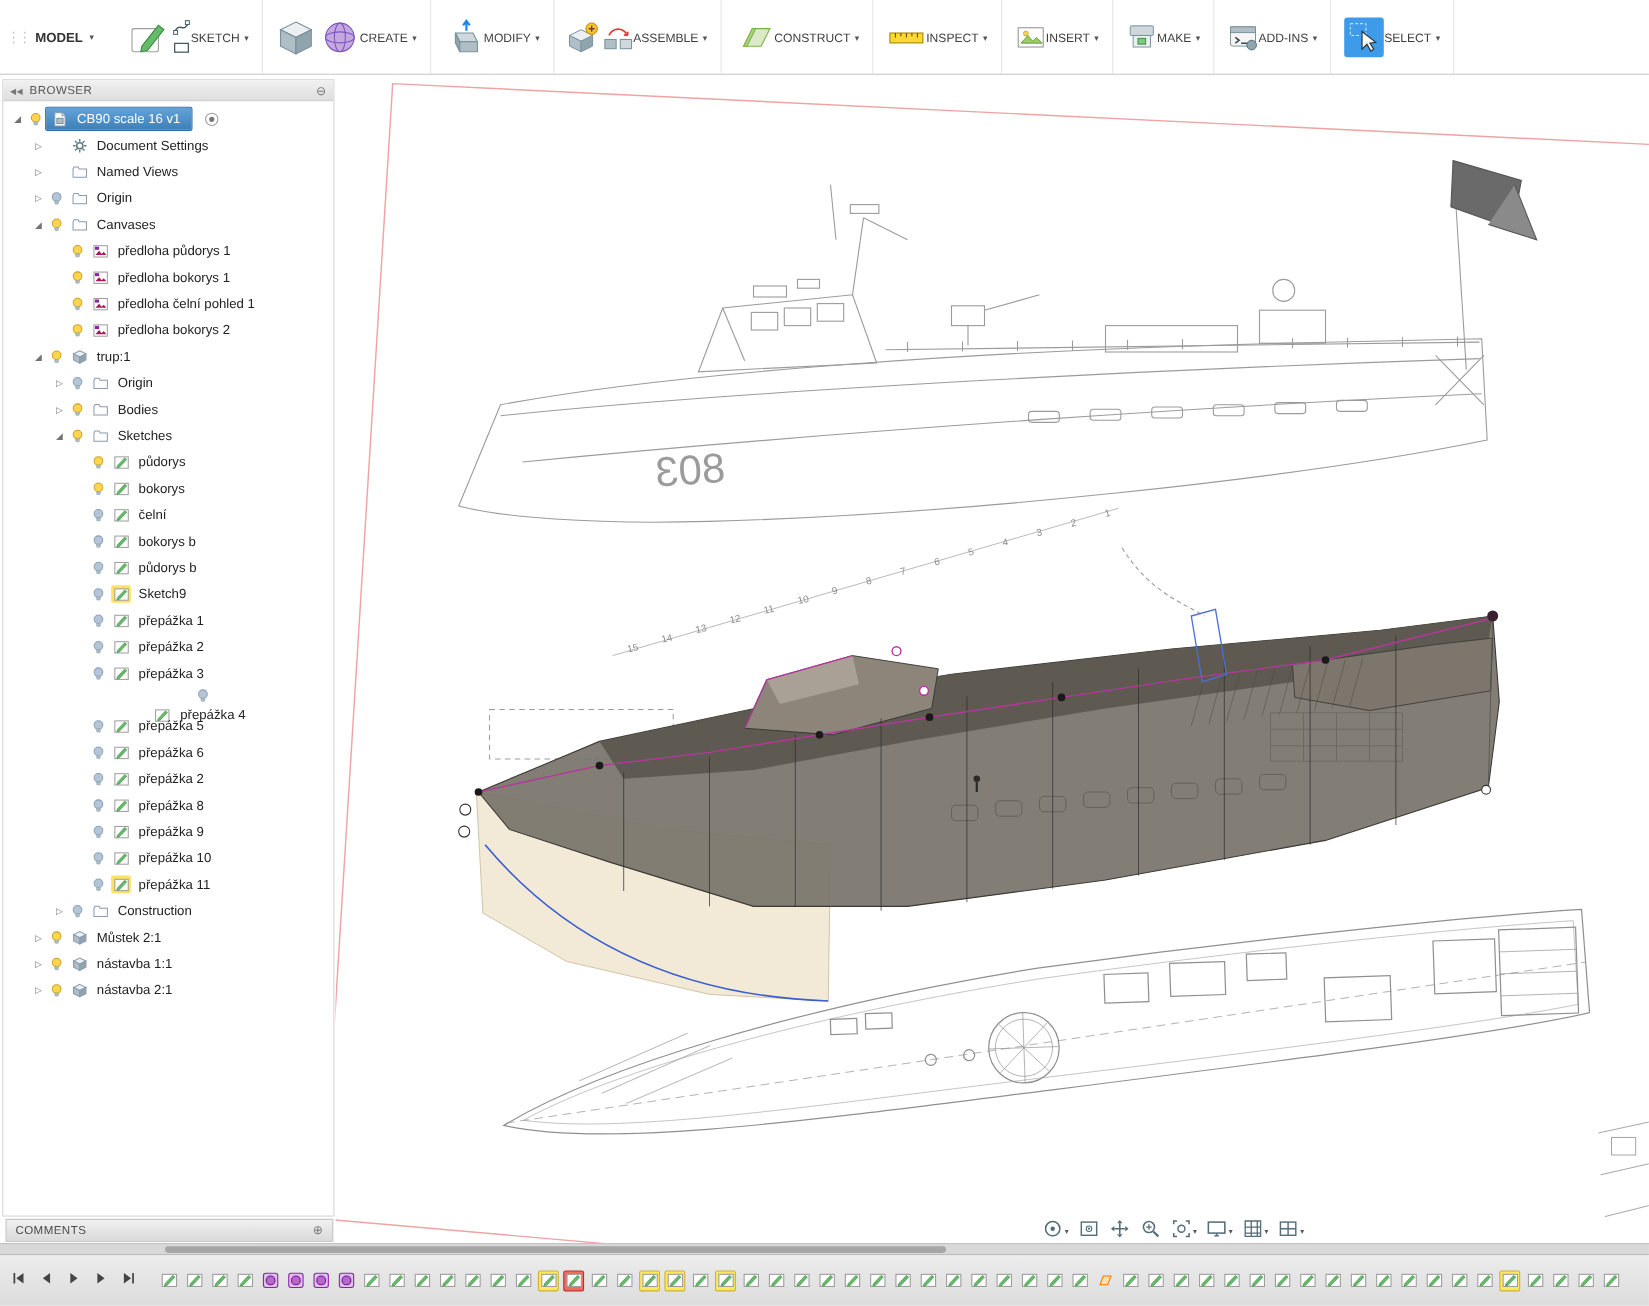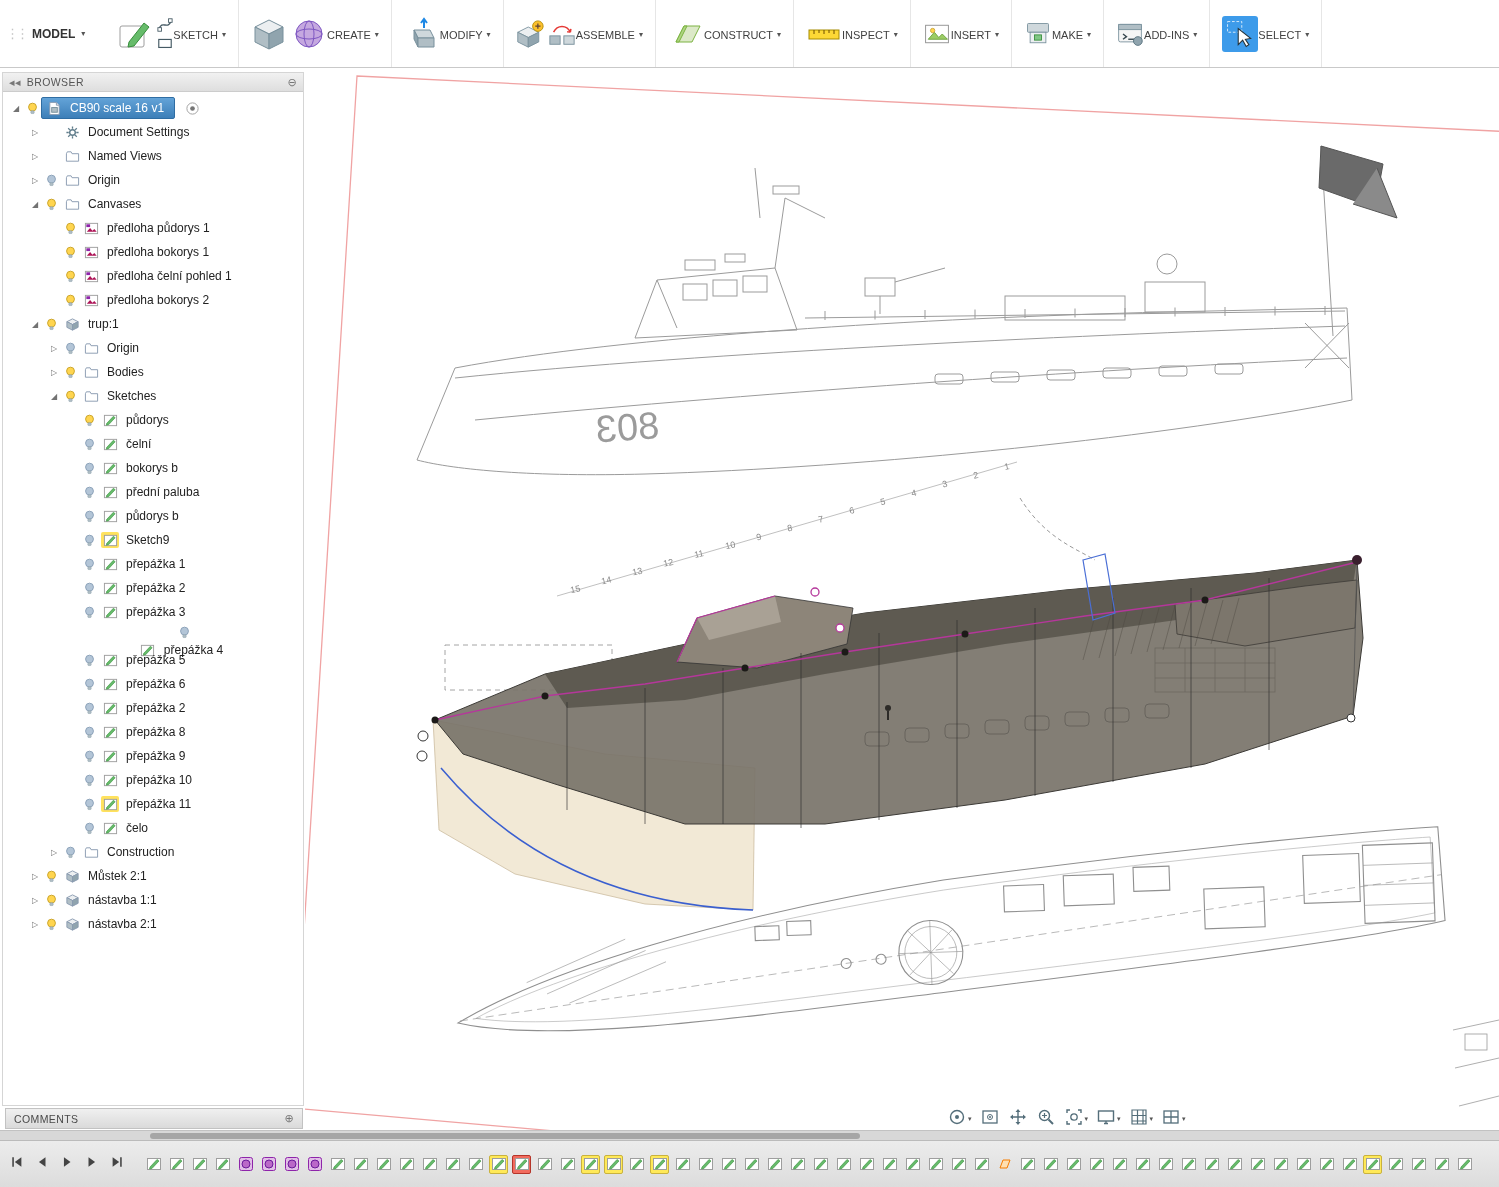--- a/index.html
+++ b/index.html
@@ -663,20 +663,38 @@
               <path d="M4 11 L11 3.5 l2 1.5 -7 7.5 -2.5 0.5z" fill="#66bb6a" stroke="#388e3c" stroke-width="0.6"></path>
             </svg>
           </span>
           <span class="tree-label">půdorys</span>
         </span>
       </div>
       <div class="tree-row" style="padding-left: 63px;">
         <span class="arrow"></span>
         <span class="bulb">
           <svg viewBox="0 0 16 16">
+            <circle cx="8" cy="6.5" r="4.2" fill="#ffd54f" stroke="#c9a227"></circle>
+            <rect x="6.2" y="10.4" width="3.6" height="3" rx="1" fill="#b0bec5" stroke="#90a4ae" stroke-width="0.6"></rect>
+          </svg>
+        </span>
+        <span class="pill">
+          <span class="node-icon">
+            <svg viewBox="0 0 16 16">
+              <rect x="1.5" y="2.5" width="13" height="11" fill="#fff" stroke="#9e9e9e"></rect>
+              <path d="M4 11 L11 3.5 l2 1.5 -7 7.5 -2.5 0.5z" fill="#66bb6a" stroke="#388e3c" stroke-width="0.6"></path>
+            </svg>
+          </span>
+          <span class="tree-label">bokorys</span>
+        </span>
+      </div>
+      <div class="tree-row" style="padding-left: 63px;">
+        <span class="arrow"></span>
+        <span class="bulb">
+          <svg viewBox="0 0 16 16">
             <circle cx="8" cy="6.5" r="4.2" fill="#b3c5d7" stroke="#8aa0b8"></circle>
             <rect x="6.2" y="10.4" width="3.6" height="3" rx="1" fill="#b0bec5" stroke="#90a4ae" stroke-width="0.6"></rect>
           </svg>
         </span>
         <span class="pill">
           <span class="node-icon">
             <svg viewBox="0 0 16 16">
               <rect x="1.5" y="2.5" width="13" height="11" fill="#fff" stroke="#9e9e9e"></rect>
               <path d="M4 11 L11 3.5 l2 1.5 -7 7.5 -2.5 0.5z" fill="#66bb6a" stroke="#388e3c" stroke-width="0.6"></path>
             </svg>
@@ -710,273 +728,237 @@
             <rect x="6.2" y="10.4" width="3.6" height="3" rx="1" fill="#b0bec5" stroke="#90a4ae" stroke-width="0.6"></rect>
           </svg>
         </span>
         <span class="pill">
           <span class="node-icon">
             <svg viewBox="0 0 16 16">
               <rect x="1.5" y="2.5" width="13" height="11" fill="#fff" stroke="#9e9e9e"></rect>
               <path d="M4 11 L11 3.5 l2 1.5 -7 7.5 -2.5 0.5z" fill="#66bb6a" stroke="#388e3c" stroke-width="0.6"></path>
             </svg>
           </span>
-          <span class="tree-label">přední paluba</span>
+          <span class="tree-label">půdorys b</span>
         </span>
       </div>
       <div class="tree-row" style="padding-left: 63px;">
         <span class="arrow"></span>
         <span class="bulb">
           <svg viewBox="0 0 16 16">
             <circle cx="8" cy="6.5" r="4.2" fill="#b3c5d7" stroke="#8aa0b8"></circle>
             <rect x="6.2" y="10.4" width="3.6" height="3" rx="1" fill="#b0bec5" stroke="#90a4ae" stroke-width="0.6"></rect>
           </svg>
         </span>
         <span class="pill">
-          <span class="node-icon">
-            <svg viewBox="0 0 16 16">
-              <rect x="1.5" y="2.5" width="13" height="11" fill="#fff" stroke="#9e9e9e"></rect>
-              <path d="M4 11 L11 3.5 l2 1.5 -7 7.5 -2.5 0.5z" fill="#66bb6a" stroke="#388e3c" stroke-width="0.6"></path>
-            </svg>
-          </span>
-          <span class="tree-label">půdorys b</span>
+          <span class="node-icon icon-hl">
+            <svg viewBox="0 0 16 16">
+              <rect x="1.5" y="2.5" width="13" height="11" fill="#fff" stroke="#9e9e9e"></rect>
+              <path d="M4 11 L11 3.5 l2 1.5 -7 7.5 -2.5 0.5z" fill="#66bb6a" stroke="#388e3c" stroke-width="0.6"></path>
+            </svg>
+          </span>
+          <span class="tree-label">Sketch9</span>
         </span>
       </div>
       <div class="tree-row" style="padding-left: 63px;">
         <span class="arrow"></span>
         <span class="bulb">
           <svg viewBox="0 0 16 16">
             <circle cx="8" cy="6.5" r="4.2" fill="#b3c5d7" stroke="#8aa0b8"></circle>
             <rect x="6.2" y="10.4" width="3.6" height="3" rx="1" fill="#b0bec5" stroke="#90a4ae" stroke-width="0.6"></rect>
           </svg>
         </span>
         <span class="pill">
+          <span class="node-icon">
+            <svg viewBox="0 0 16 16">
+              <rect x="1.5" y="2.5" width="13" height="11" fill="#fff" stroke="#9e9e9e"></rect>
+              <path d="M4 11 L11 3.5 l2 1.5 -7 7.5 -2.5 0.5z" fill="#66bb6a" stroke="#388e3c" stroke-width="0.6"></path>
+            </svg>
+          </span>
+          <span class="tree-label">přepážka 1</span>
+        </span>
+      </div>
+      <div class="tree-row" style="padding-left: 63px; align-items: center;">
+        <span class="arrow"></span>
+        <span class="bulb">
+          <svg viewBox="0 0 16 16">
+            <circle cx="8" cy="6.5" r="4.2" fill="#b3c5d7" stroke="#8aa0b8"></circle>
+            <rect x="6.2" y="10.4" width="3.6" height="3" rx="1" fill="#b0bec5" stroke="#90a4ae" stroke-width="0.6"></rect>
+          </svg>
+        </span>
+        <span class="pill">
+          <span class="node-icon">
+            <svg viewBox="0 0 16 16">
+              <rect x="1.5" y="2.5" width="13" height="11" fill="#fff" stroke="#9e9e9e"></rect>
+              <path d="M4 11 L11 3.5 l2 1.5 -7 7.5 -2.5 0.5z" fill="#66bb6a" stroke="#388e3c" stroke-width="0.6"></path>
+            </svg>
+          </span>
+          <span class="tree-label">přepážka 2</span>
+        </span>
+      </div>
+      <div class="tree-row" style="padding-left: 63px;">
+        <span class="arrow"></span>
+        <span class="bulb">
+          <svg viewBox="0 0 16 16">
+            <circle cx="8" cy="6.5" r="4.2" fill="#b3c5d7" stroke="#8aa0b8"></circle>
+            <rect x="6.2" y="10.4" width="3.6" height="3" rx="1" fill="#b0bec5" stroke="#90a4ae" stroke-width="0.6"></rect>
+          </svg>
+        </span>
+        <span class="pill">
+          <span class="node-icon">
+            <svg viewBox="0 0 16 16">
+              <rect x="1.5" y="2.5" width="13" height="11" fill="#fff" stroke="#9e9e9e"></rect>
+              <path d="M4 11 L11 3.5 l2 1.5 -7 7.5 -2.5 0.5z" fill="#66bb6a" stroke="#388e3c" stroke-width="0.6"></path>
+            </svg>
+          </span>
+          <span class="tree-label">přepážka 3</span>
+        </span>
+      </div>
+      <div class="tree-row" style="padding-left: 63px; flex-direction: column;">
+        <span class="arrow"></span>
+        <span class="bulb">
+          <svg viewBox="0 0 16 16">
+            <circle cx="8" cy="6.5" r="4.2" fill="#b3c5d7" stroke="#8aa0b8"></circle>
+            <rect x="6.2" y="10.4" width="3.6" height="3" rx="1" fill="#b0bec5" stroke="#90a4ae" stroke-width="0.6"></rect>
+          </svg>
+        </span>
+        <span class="pill">
+          <span class="node-icon">
+            <svg viewBox="0 0 16 16">
+              <rect x="1.5" y="2.5" width="13" height="11" fill="#fff" stroke="#9e9e9e"></rect>
+              <path d="M4 11 L11 3.5 l2 1.5 -7 7.5 -2.5 0.5z" fill="#66bb6a" stroke="#388e3c" stroke-width="0.6"></path>
+            </svg>
+          </span>
+          <span class="tree-label">přepážka 4</span>
+        </span>
+      </div>
+      <div class="tree-row" style="padding-left: 63px;">
+        <span class="arrow"></span>
+        <span class="bulb">
+          <svg viewBox="0 0 16 16">
+            <circle cx="8" cy="6.5" r="4.2" fill="#b3c5d7" stroke="#8aa0b8"></circle>
+            <rect x="6.2" y="10.4" width="3.6" height="3" rx="1" fill="#b0bec5" stroke="#90a4ae" stroke-width="0.6"></rect>
+          </svg>
+        </span>
+        <span class="pill">
+          <span class="node-icon">
+            <svg viewBox="0 0 16 16">
+              <rect x="1.5" y="2.5" width="13" height="11" fill="#fff" stroke="#9e9e9e"></rect>
+              <path d="M4 11 L11 3.5 l2 1.5 -7 7.5 -2.5 0.5z" fill="#66bb6a" stroke="#388e3c" stroke-width="0.6"></path>
+            </svg>
+          </span>
+          <span class="tree-label">přepážka 5</span>
+        </span>
+      </div>
+      <div class="tree-row" style="padding-left: 63px;">
+        <span class="arrow"></span>
+        <span class="bulb">
+          <svg viewBox="0 0 16 16">
+            <circle cx="8" cy="6.5" r="4.2" fill="#b3c5d7" stroke="#8aa0b8"></circle>
+            <rect x="6.2" y="10.4" width="3.6" height="3" rx="1" fill="#b0bec5" stroke="#90a4ae" stroke-width="0.6"></rect>
+          </svg>
+        </span>
+        <span class="pill">
+          <span class="node-icon">
+            <svg viewBox="0 0 16 16">
+              <rect x="1.5" y="2.5" width="13" height="11" fill="#fff" stroke="#9e9e9e"></rect>
+              <path d="M4 11 L11 3.5 l2 1.5 -7 7.5 -2.5 0.5z" fill="#66bb6a" stroke="#388e3c" stroke-width="0.6"></path>
+            </svg>
+          </span>
+          <span class="tree-label">přepážka 6</span>
+        </span>
+      </div>
+      <div class="tree-row" style="padding-left: 63px;">
+        <span class="arrow"></span>
+        <span class="bulb">
+          <svg viewBox="0 0 16 16">
+            <circle cx="8" cy="6.5" r="4.2" fill="#b3c5d7" stroke="#8aa0b8"></circle>
+            <rect x="6.2" y="10.4" width="3.6" height="3" rx="1" fill="#b0bec5" stroke="#90a4ae" stroke-width="0.6"></rect>
+          </svg>
+        </span>
+        <span class="pill">
+          <span class="node-icon">
+            <svg viewBox="0 0 16 16">
+              <rect x="1.5" y="2.5" width="13" height="11" fill="#fff" stroke="#9e9e9e"></rect>
+              <path d="M4 11 L11 3.5 l2 1.5 -7 7.5 -2.5 0.5z" fill="#66bb6a" stroke="#388e3c" stroke-width="0.6"></path>
+            </svg>
+          </span>
+          <span class="tree-label">přepážka 2</span>
+        </span>
+      </div>
+      <div class="tree-row" style="padding-left: 63px;">
+        <span class="arrow"></span>
+        <span class="bulb">
+          <svg viewBox="0 0 16 16">
+            <circle cx="8" cy="6.5" r="4.2" fill="#b3c5d7" stroke="#8aa0b8"></circle>
+            <rect x="6.2" y="10.4" width="3.6" height="3" rx="1" fill="#b0bec5" stroke="#90a4ae" stroke-width="0.6"></rect>
+          </svg>
+        </span>
+        <span class="pill">
+          <span class="node-icon">
+            <svg viewBox="0 0 16 16">
+              <rect x="1.5" y="2.5" width="13" height="11" fill="#fff" stroke="#9e9e9e"></rect>
+              <path d="M4 11 L11 3.5 l2 1.5 -7 7.5 -2.5 0.5z" fill="#66bb6a" stroke="#388e3c" stroke-width="0.6"></path>
+            </svg>
+          </span>
+          <span class="tree-label">přepážka 8</span>
+        </span>
+      </div>
+      <div class="tree-row" style="padding-left: 63px;">
+        <span class="arrow"></span>
+        <span class="bulb">
+          <svg viewBox="0 0 16 16">
+            <circle cx="8" cy="6.5" r="4.2" fill="#b3c5d7" stroke="#8aa0b8"></circle>
+            <rect x="6.2" y="10.4" width="3.6" height="3" rx="1" fill="#b0bec5" stroke="#90a4ae" stroke-width="0.6"></rect>
+          </svg>
+        </span>
+        <span class="pill">
+          <span class="node-icon">
+            <svg viewBox="0 0 16 16">
+              <rect x="1.5" y="2.5" width="13" height="11" fill="#fff" stroke="#9e9e9e"></rect>
+              <path d="M4 11 L11 3.5 l2 1.5 -7 7.5 -2.5 0.5z" fill="#66bb6a" stroke="#388e3c" stroke-width="0.6"></path>
+            </svg>
+          </span>
+          <span class="tree-label">přepážka 9</span>
+        </span>
+      </div>
+      <div class="tree-row" style="padding-left: 63px;">
+        <span class="arrow"></span>
+        <span class="bulb">
+          <svg viewBox="0 0 16 16">
+            <circle cx="8" cy="6.5" r="4.2" fill="#b3c5d7" stroke="#8aa0b8"></circle>
+            <rect x="6.2" y="10.4" width="3.6" height="3" rx="1" fill="#b0bec5" stroke="#90a4ae" stroke-width="0.6"></rect>
+          </svg>
+        </span>
+        <span class="pill">
+          <span class="node-icon">
+            <svg viewBox="0 0 16 16">
+              <rect x="1.5" y="2.5" width="13" height="11" fill="#fff" stroke="#9e9e9e"></rect>
+              <path d="M4 11 L11 3.5 l2 1.5 -7 7.5 -2.5 0.5z" fill="#66bb6a" stroke="#388e3c" stroke-width="0.6"></path>
+            </svg>
+          </span>
+          <span class="tree-label">přepážka 10</span>
+        </span>
+      </div>
+      <div class="tree-row" style="padding-left: 63px;">
+        <span class="arrow"></span>
+        <span class="bulb">
+          <svg viewBox="0 0 16 16">
+            <circle cx="8" cy="6.5" r="4.2" fill="#b3c5d7" stroke="#8aa0b8"></circle>
+            <rect x="6.2" y="10.4" width="3.6" height="3" rx="1" fill="#b0bec5" stroke="#90a4ae" stroke-width="0.6"></rect>
+          </svg>
+        </span>
+        <span class="pill">
           <span class="node-icon icon-hl">
             <svg viewBox="0 0 16 16">
               <rect x="1.5" y="2.5" width="13" height="11" fill="#fff" stroke="#9e9e9e"></rect>
               <path d="M4 11 L11 3.5 l2 1.5 -7 7.5 -2.5 0.5z" fill="#66bb6a" stroke="#388e3c" stroke-width="0.6"></path>
             </svg>
           </span>
-          <span class="tree-label">Sketch9</span>
-        </span>
-      </div>
-      <div class="tree-row" style="padding-left: 63px;">
-        <span class="arrow"></span>
-        <span class="bulb">
-          <svg viewBox="0 0 16 16">
-            <circle cx="8" cy="6.5" r="4.2" fill="#b3c5d7" stroke="#8aa0b8"></circle>
-            <rect x="6.2" y="10.4" width="3.6" height="3" rx="1" fill="#b0bec5" stroke="#90a4ae" stroke-width="0.6"></rect>
-          </svg>
-        </span>
-        <span class="pill">
-          <span class="node-icon">
-            <svg viewBox="0 0 16 16">
-              <rect x="1.5" y="2.5" width="13" height="11" fill="#fff" stroke="#9e9e9e"></rect>
-              <path d="M4 11 L11 3.5 l2 1.5 -7 7.5 -2.5 0.5z" fill="#66bb6a" stroke="#388e3c" stroke-width="0.6"></path>
-            </svg>
-          </span>
-          <span class="tree-label">přepážka 1</span>
-        </span>
-      </div>
-      <div class="tree-row" style="padding-left: 63px; align-items: center;">
-        <span class="arrow"></span>
-        <span class="bulb">
-          <svg viewBox="0 0 16 16">
-            <circle cx="8" cy="6.5" r="4.2" fill="#b3c5d7" stroke="#8aa0b8"></circle>
-            <rect x="6.2" y="10.4" width="3.6" height="3" rx="1" fill="#b0bec5" stroke="#90a4ae" stroke-width="0.6"></rect>
-          </svg>
-        </span>
-        <span class="pill">
-          <span class="node-icon">
-            <svg viewBox="0 0 16 16">
-              <rect x="1.5" y="2.5" width="13" height="11" fill="#fff" stroke="#9e9e9e"></rect>
-              <path d="M4 11 L11 3.5 l2 1.5 -7 7.5 -2.5 0.5z" fill="#66bb6a" stroke="#388e3c" stroke-width="0.6"></path>
-            </svg>
-          </span>
-          <span class="tree-label">přepážka 2</span>
-        </span>
-      </div>
-      <div class="tree-row" style="padding-left: 63px;">
-        <span class="arrow"></span>
-        <span class="bulb">
-          <svg viewBox="0 0 16 16">
-            <circle cx="8" cy="6.5" r="4.2" fill="#b3c5d7" stroke="#8aa0b8"></circle>
-            <rect x="6.2" y="10.4" width="3.6" height="3" rx="1" fill="#b0bec5" stroke="#90a4ae" stroke-width="0.6"></rect>
-          </svg>
-        </span>
-        <span class="pill">
-          <span class="node-icon">
-            <svg viewBox="0 0 16 16">
-              <rect x="1.5" y="2.5" width="13" height="11" fill="#fff" stroke="#9e9e9e"></rect>
-              <path d="M4 11 L11 3.5 l2 1.5 -7 7.5 -2.5 0.5z" fill="#66bb6a" stroke="#388e3c" stroke-width="0.6"></path>
-            </svg>
-          </span>
-          <span class="tree-label">přepážka 3</span>
-        </span>
-      </div>
-      <div class="tree-row" style="padding-left: 63px; flex-direction: column;">
-        <span class="arrow"></span>
-        <span class="bulb">
-          <svg viewBox="0 0 16 16">
-            <circle cx="8" cy="6.5" r="4.2" fill="#b3c5d7" stroke="#8aa0b8"></circle>
-            <rect x="6.2" y="10.4" width="3.6" height="3" rx="1" fill="#b0bec5" stroke="#90a4ae" stroke-width="0.6"></rect>
-          </svg>
-        </span>
-        <span class="pill">
-          <span class="node-icon">
-            <svg viewBox="0 0 16 16">
-              <rect x="1.5" y="2.5" width="13" height="11" fill="#fff" stroke="#9e9e9e"></rect>
-              <path d="M4 11 L11 3.5 l2 1.5 -7 7.5 -2.5 0.5z" fill="#66bb6a" stroke="#388e3c" stroke-width="0.6"></path>
-            </svg>
-          </span>
-          <span class="tree-label">přepážka 4</span>
-        </span>
-      </div>
-      <div class="tree-row" style="padding-left: 63px;">
-        <span class="arrow"></span>
-        <span class="bulb">
-          <svg viewBox="0 0 16 16">
-            <circle cx="8" cy="6.5" r="4.2" fill="#b3c5d7" stroke="#8aa0b8"></circle>
-            <rect x="6.2" y="10.4" width="3.6" height="3" rx="1" fill="#b0bec5" stroke="#90a4ae" stroke-width="0.6"></rect>
-          </svg>
-        </span>
-        <span class="pill">
-          <span class="node-icon">
-            <svg viewBox="0 0 16 16">
-              <rect x="1.5" y="2.5" width="13" height="11" fill="#fff" stroke="#9e9e9e"></rect>
-              <path d="M4 11 L11 3.5 l2 1.5 -7 7.5 -2.5 0.5z" fill="#66bb6a" stroke="#388e3c" stroke-width="0.6"></path>
-            </svg>
-          </span>
-          <span class="tree-label">přepážka 5</span>
-        </span>
-      </div>
-      <div class="tree-row" style="padding-left: 63px;">
-        <span class="arrow"></span>
-        <span class="bulb">
-          <svg viewBox="0 0 16 16">
-            <circle cx="8" cy="6.5" r="4.2" fill="#b3c5d7" stroke="#8aa0b8"></circle>
-            <rect x="6.2" y="10.4" width="3.6" height="3" rx="1" fill="#b0bec5" stroke="#90a4ae" stroke-width="0.6"></rect>
-          </svg>
-        </span>
-        <span class="pill">
-          <span class="node-icon">
-            <svg viewBox="0 0 16 16">
-              <rect x="1.5" y="2.5" width="13" height="11" fill="#fff" stroke="#9e9e9e"></rect>
-              <path d="M4 11 L11 3.5 l2 1.5 -7 7.5 -2.5 0.5z" fill="#66bb6a" stroke="#388e3c" stroke-width="0.6"></path>
-            </svg>
-          </span>
-          <span class="tree-label">přepážka 6</span>
-        </span>
-      </div>
-      <div class="tree-row" style="padding-left: 63px;">
-        <span class="arrow"></span>
-        <span class="bulb">
-          <svg viewBox="0 0 16 16">
-            <circle cx="8" cy="6.5" r="4.2" fill="#b3c5d7" stroke="#8aa0b8"></circle>
-            <rect x="6.2" y="10.4" width="3.6" height="3" rx="1" fill="#b0bec5" stroke="#90a4ae" stroke-width="0.6"></rect>
-          </svg>
-        </span>
-        <span class="pill">
-          <span class="node-icon">
-            <svg viewBox="0 0 16 16">
-              <rect x="1.5" y="2.5" width="13" height="11" fill="#fff" stroke="#9e9e9e"></rect>
-              <path d="M4 11 L11 3.5 l2 1.5 -7 7.5 -2.5 0.5z" fill="#66bb6a" stroke="#388e3c" stroke-width="0.6"></path>
-            </svg>
-          </span>
-          <span class="tree-label">přepážka 2</span>
-        </span>
-      </div>
-      <div class="tree-row" style="padding-left: 63px;">
-        <span class="arrow"></span>
-        <span class="bulb">
-          <svg viewBox="0 0 16 16">
-            <circle cx="8" cy="6.5" r="4.2" fill="#b3c5d7" stroke="#8aa0b8"></circle>
-            <rect x="6.2" y="10.4" width="3.6" height="3" rx="1" fill="#b0bec5" stroke="#90a4ae" stroke-width="0.6"></rect>
-          </svg>
-        </span>
-        <span class="pill">
-          <span class="node-icon">
-            <svg viewBox="0 0 16 16">
-              <rect x="1.5" y="2.5" width="13" height="11" fill="#fff" stroke="#9e9e9e"></rect>
-              <path d="M4 11 L11 3.5 l2 1.5 -7 7.5 -2.5 0.5z" fill="#66bb6a" stroke="#388e3c" stroke-width="0.6"></path>
-            </svg>
-          </span>
-          <span class="tree-label">přepážka 8</span>
-        </span>
-      </div>
-      <div class="tree-row" style="padding-left: 63px;">
-        <span class="arrow"></span>
-        <span class="bulb">
-          <svg viewBox="0 0 16 16">
-            <circle cx="8" cy="6.5" r="4.2" fill="#b3c5d7" stroke="#8aa0b8"></circle>
-            <rect x="6.2" y="10.4" width="3.6" height="3" rx="1" fill="#b0bec5" stroke="#90a4ae" stroke-width="0.6"></rect>
-          </svg>
-        </span>
-        <span class="pill">
-          <span class="node-icon">
-            <svg viewBox="0 0 16 16">
-              <rect x="1.5" y="2.5" width="13" height="11" fill="#fff" stroke="#9e9e9e"></rect>
-              <path d="M4 11 L11 3.5 l2 1.5 -7 7.5 -2.5 0.5z" fill="#66bb6a" stroke="#388e3c" stroke-width="0.6"></path>
-            </svg>
-          </span>
-          <span class="tree-label">přepážka 9</span>
-        </span>
-      </div>
-      <div class="tree-row" style="padding-left: 63px;">
-        <span class="arrow"></span>
-        <span class="bulb">
-          <svg viewBox="0 0 16 16">
-            <circle cx="8" cy="6.5" r="4.2" fill="#b3c5d7" stroke="#8aa0b8"></circle>
-            <rect x="6.2" y="10.4" width="3.6" height="3" rx="1" fill="#b0bec5" stroke="#90a4ae" stroke-width="0.6"></rect>
-          </svg>
-        </span>
-        <span class="pill">
-          <span class="node-icon">
-            <svg viewBox="0 0 16 16">
-              <rect x="1.5" y="2.5" width="13" height="11" fill="#fff" stroke="#9e9e9e"></rect>
-              <path d="M4 11 L11 3.5 l2 1.5 -7 7.5 -2.5 0.5z" fill="#66bb6a" stroke="#388e3c" stroke-width="0.6"></path>
-            </svg>
-          </span>
-          <span class="tree-label">přepážka 10</span>
-        </span>
-      </div>
-      <div class="tree-row" style="padding-left: 63px;">
-        <span class="arrow"></span>
-        <span class="bulb">
-          <svg viewBox="0 0 16 16">
-            <circle cx="8" cy="6.5" r="4.2" fill="#b3c5d7" stroke="#8aa0b8"></circle>
-            <rect x="6.2" y="10.4" width="3.6" height="3" rx="1" fill="#b0bec5" stroke="#90a4ae" stroke-width="0.6"></rect>
-          </svg>
-        </span>
-        <span class="pill">
-          <span class="node-icon icon-hl">
-            <svg viewBox="0 0 16 16">
-              <rect x="1.5" y="2.5" width="13" height="11" fill="#fff" stroke="#9e9e9e"></rect>
-              <path d="M4 11 L11 3.5 l2 1.5 -7 7.5 -2.5 0.5z" fill="#66bb6a" stroke="#388e3c" stroke-width="0.6"></path>
-            </svg>
-          </span>
           <span class="tree-label">přepážka 11</span>
-        </span>
-      </div>
-      <div class="tree-row" style="padding-left: 63px;">
-        <span class="arrow"></span>
-        <span class="bulb">
-          <svg viewBox="0 0 16 16">
-            <circle cx="8" cy="6.5" r="4.2" fill="#b3c5d7" stroke="#8aa0b8"></circle>
-            <rect x="6.2" y="10.4" width="3.6" height="3" rx="1" fill="#b0bec5" stroke="#90a4ae" stroke-width="0.6"></rect>
-          </svg>
-        </span>
-        <span class="pill">
-          <span class="node-icon">
-            <svg viewBox="0 0 16 16">
-              <rect x="1.5" y="2.5" width="13" height="11" fill="#fff" stroke="#9e9e9e"></rect>
-              <path d="M4 11 L11 3.5 l2 1.5 -7 7.5 -2.5 0.5z" fill="#66bb6a" stroke="#388e3c" stroke-width="0.6"></path>
-            </svg>
-          </span>
-          <span class="tree-label">čelo</span>
         </span>
       </div>
       <div class="tree-row" style="padding-left: 44px;">
         <span class="arrow">▷</span>
         <span class="bulb">
           <svg viewBox="0 0 16 16">
             <circle cx="8" cy="6.5" r="4.2" fill="#b3c5d7" stroke="#8aa0b8"></circle>
             <rect x="6.2" y="10.4" width="3.6" height="3" rx="1" fill="#b0bec5" stroke="#90a4ae" stroke-width="0.6"></rect>
           </svg>
         </span>

